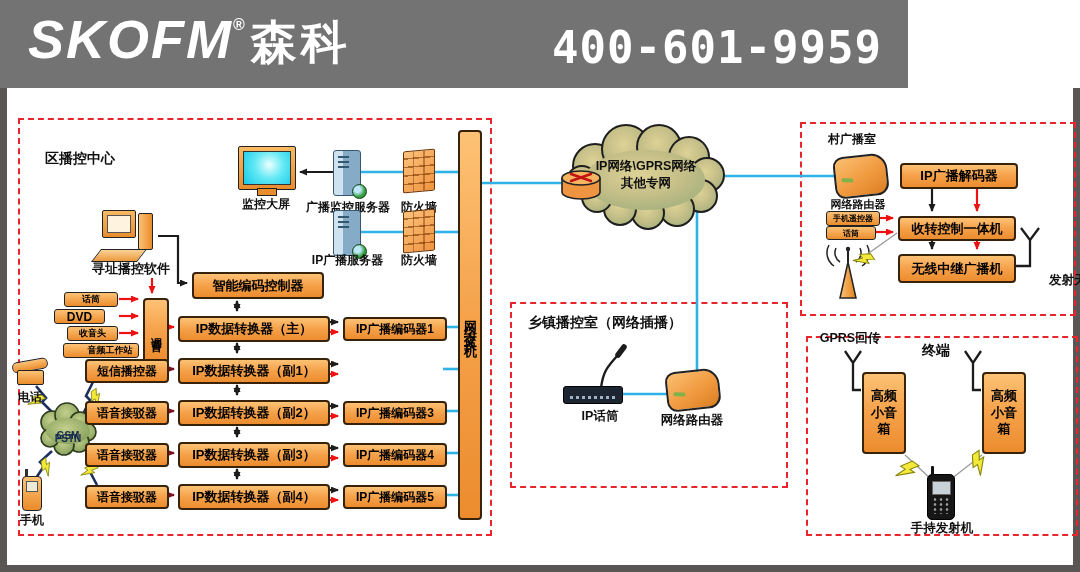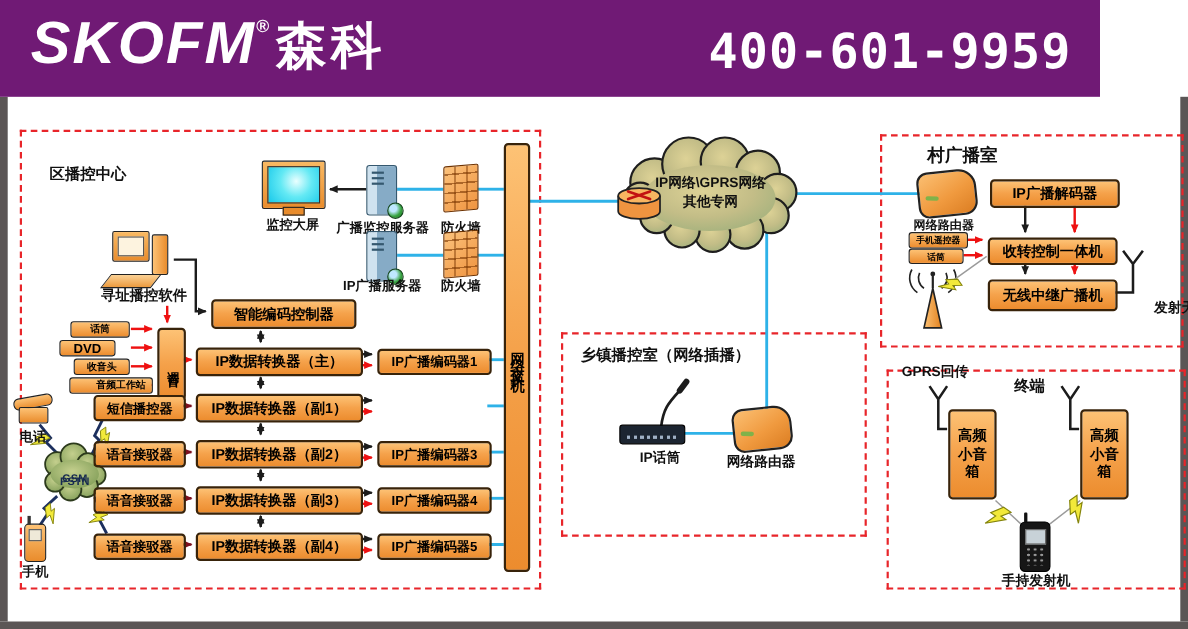--- a/index.html
+++ b/index.html
@@ -1,19 +1,19 @@
 <!DOCTYPE html>
 <html><head>
 <meta charset="utf-8">
 <style>
   html,body{margin:0;padding:0;}
   body{font-family:"Liberation Sans","DejaVu Sans",sans-serif;}
   #stage{position:relative;width:1080px;height:572px;overflow:hidden;background:#fff;}
   
-  #hdr{position:absolute;left:0;top:0;width:1000px;height:88px;background:#701a75;z-index:3;}
+  #hdr{position:absolute;left:0;top:0;width:908px;height:88px;background:#737373;z-index:3;}
   .logo{position:absolute;left:28px;top:8px;color:#fff;white-space:nowrap;}
   .logo .en{font-style:italic;font-weight:900;font-size:54px;letter-spacing:2px;}
   .logo .reg{font-size:16px;vertical-align:28px;font-style:normal;font-weight:700;}
   .logo .cn{font-weight:900;font-size:46px;letter-spacing:4px;margin-left:6px;}
   .phone{position:absolute;right:26px;top:22px;color:#fff;font-family:"DejaVu Sans Mono","Liberation Mono",monospace;font-size:44px;font-weight:700;letter-spacing:1px;}
   
   #canvas{position:absolute;left:0;top:88px;width:1066px;height:477px;border-left:7px solid #5b5656;border-right:7px solid #5b5656;background:#fff;}
   #foot{position:absolute;left:0;top:565px;width:1080px;height:7px;background:#5b5656;}
   
   .dashed{position:absolute;border:2px dashed #e8252a;z-index:0;}
@@ -321,21 +321,21 @@
   <div class="lbl" style="left:528px;top:314px;font-size:14px;">乡镇播控室（网络插播）</div>
   <div class="micbase" style="left:563px;top:386px;width:58px;height:16px;">
       <i></i>
     </div>
   <div class="lbl" style="left:570px;top:408px;width:60px;font-size:12.5px;">IP话筒</div>
   <div class="router" style="left:666px;top:370px;width:50px;height:36px;">
       <i></i>
     </div>
   <div class="lbl" style="left:655px;top:412px;width:74px;font-size:12.5px;">网络路由器</div>
 
-  <div class="lbl" style="left:828px;top:131px;font-size:16px;margin-left:15px;">村广播室</div>
+  <div class="lbl" style="left:828px;top:131px;font-size:12px;">村广播室</div>
   <div class="router" style="left:834px;top:155px;width:50px;height:38px;">
       <i></i>
     </div>
   <div class="lbl" style="left:824px;top:197px;width:68px;font-size:11px;">网络路由器</div>
   <div class="bar" style="left:900px;top:163px;width:114px;height:22px;font-size:13px;">IP广播解码器</div>
   <div class="sbox" style="left:826px;top:211px;width:52px;height:13px;font-size:8px;">手机遥控器</div>
   <div class="sbox" style="left:826px;top:226px;width:48px;height:12px;font-size:8px;">话筒</div>
   <div class="bar" style="left:898px;top:216px;width:114px;height:21px;font-size:13px;">收转控制一体机</div>
   <div class="bar" style="left:898px;top:254px;width:114px;height:25px;font-size:13px;">无线中继广播机</div>
   <div class="lbl" style="left:1006px;top:272px;width:64px;font-size:12.5px;margin-left:36px;">发射天线</div>

